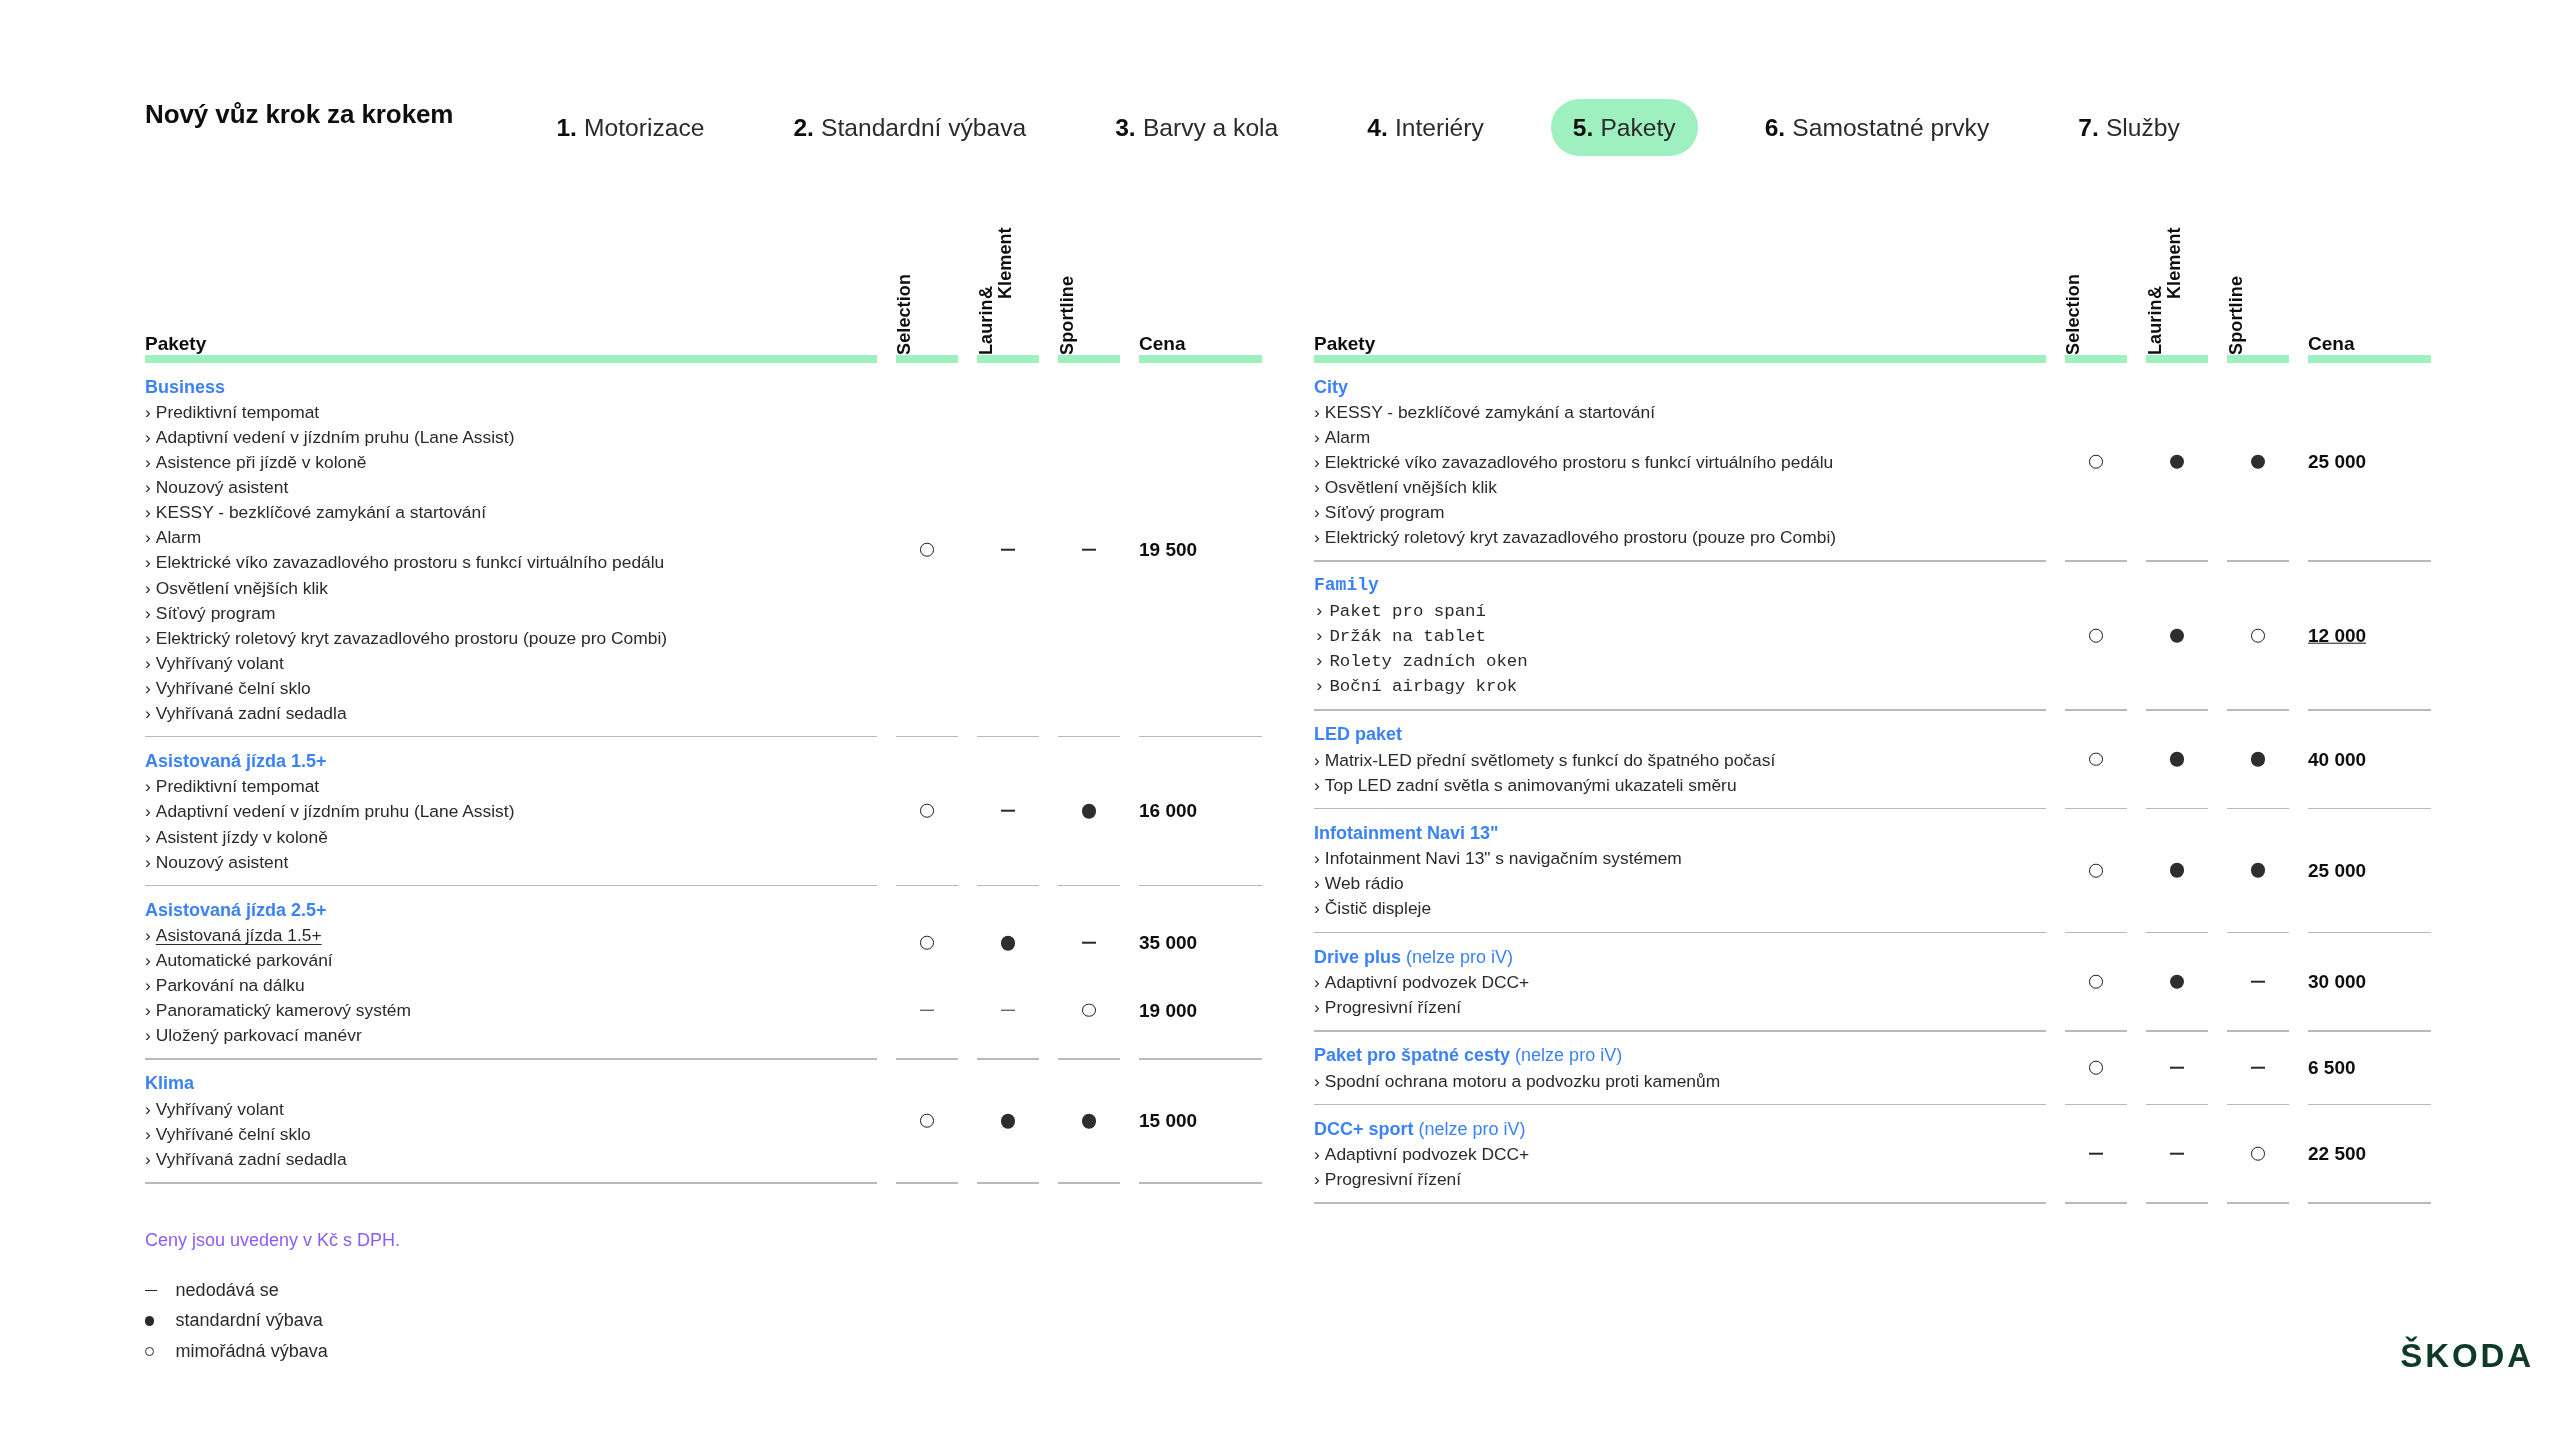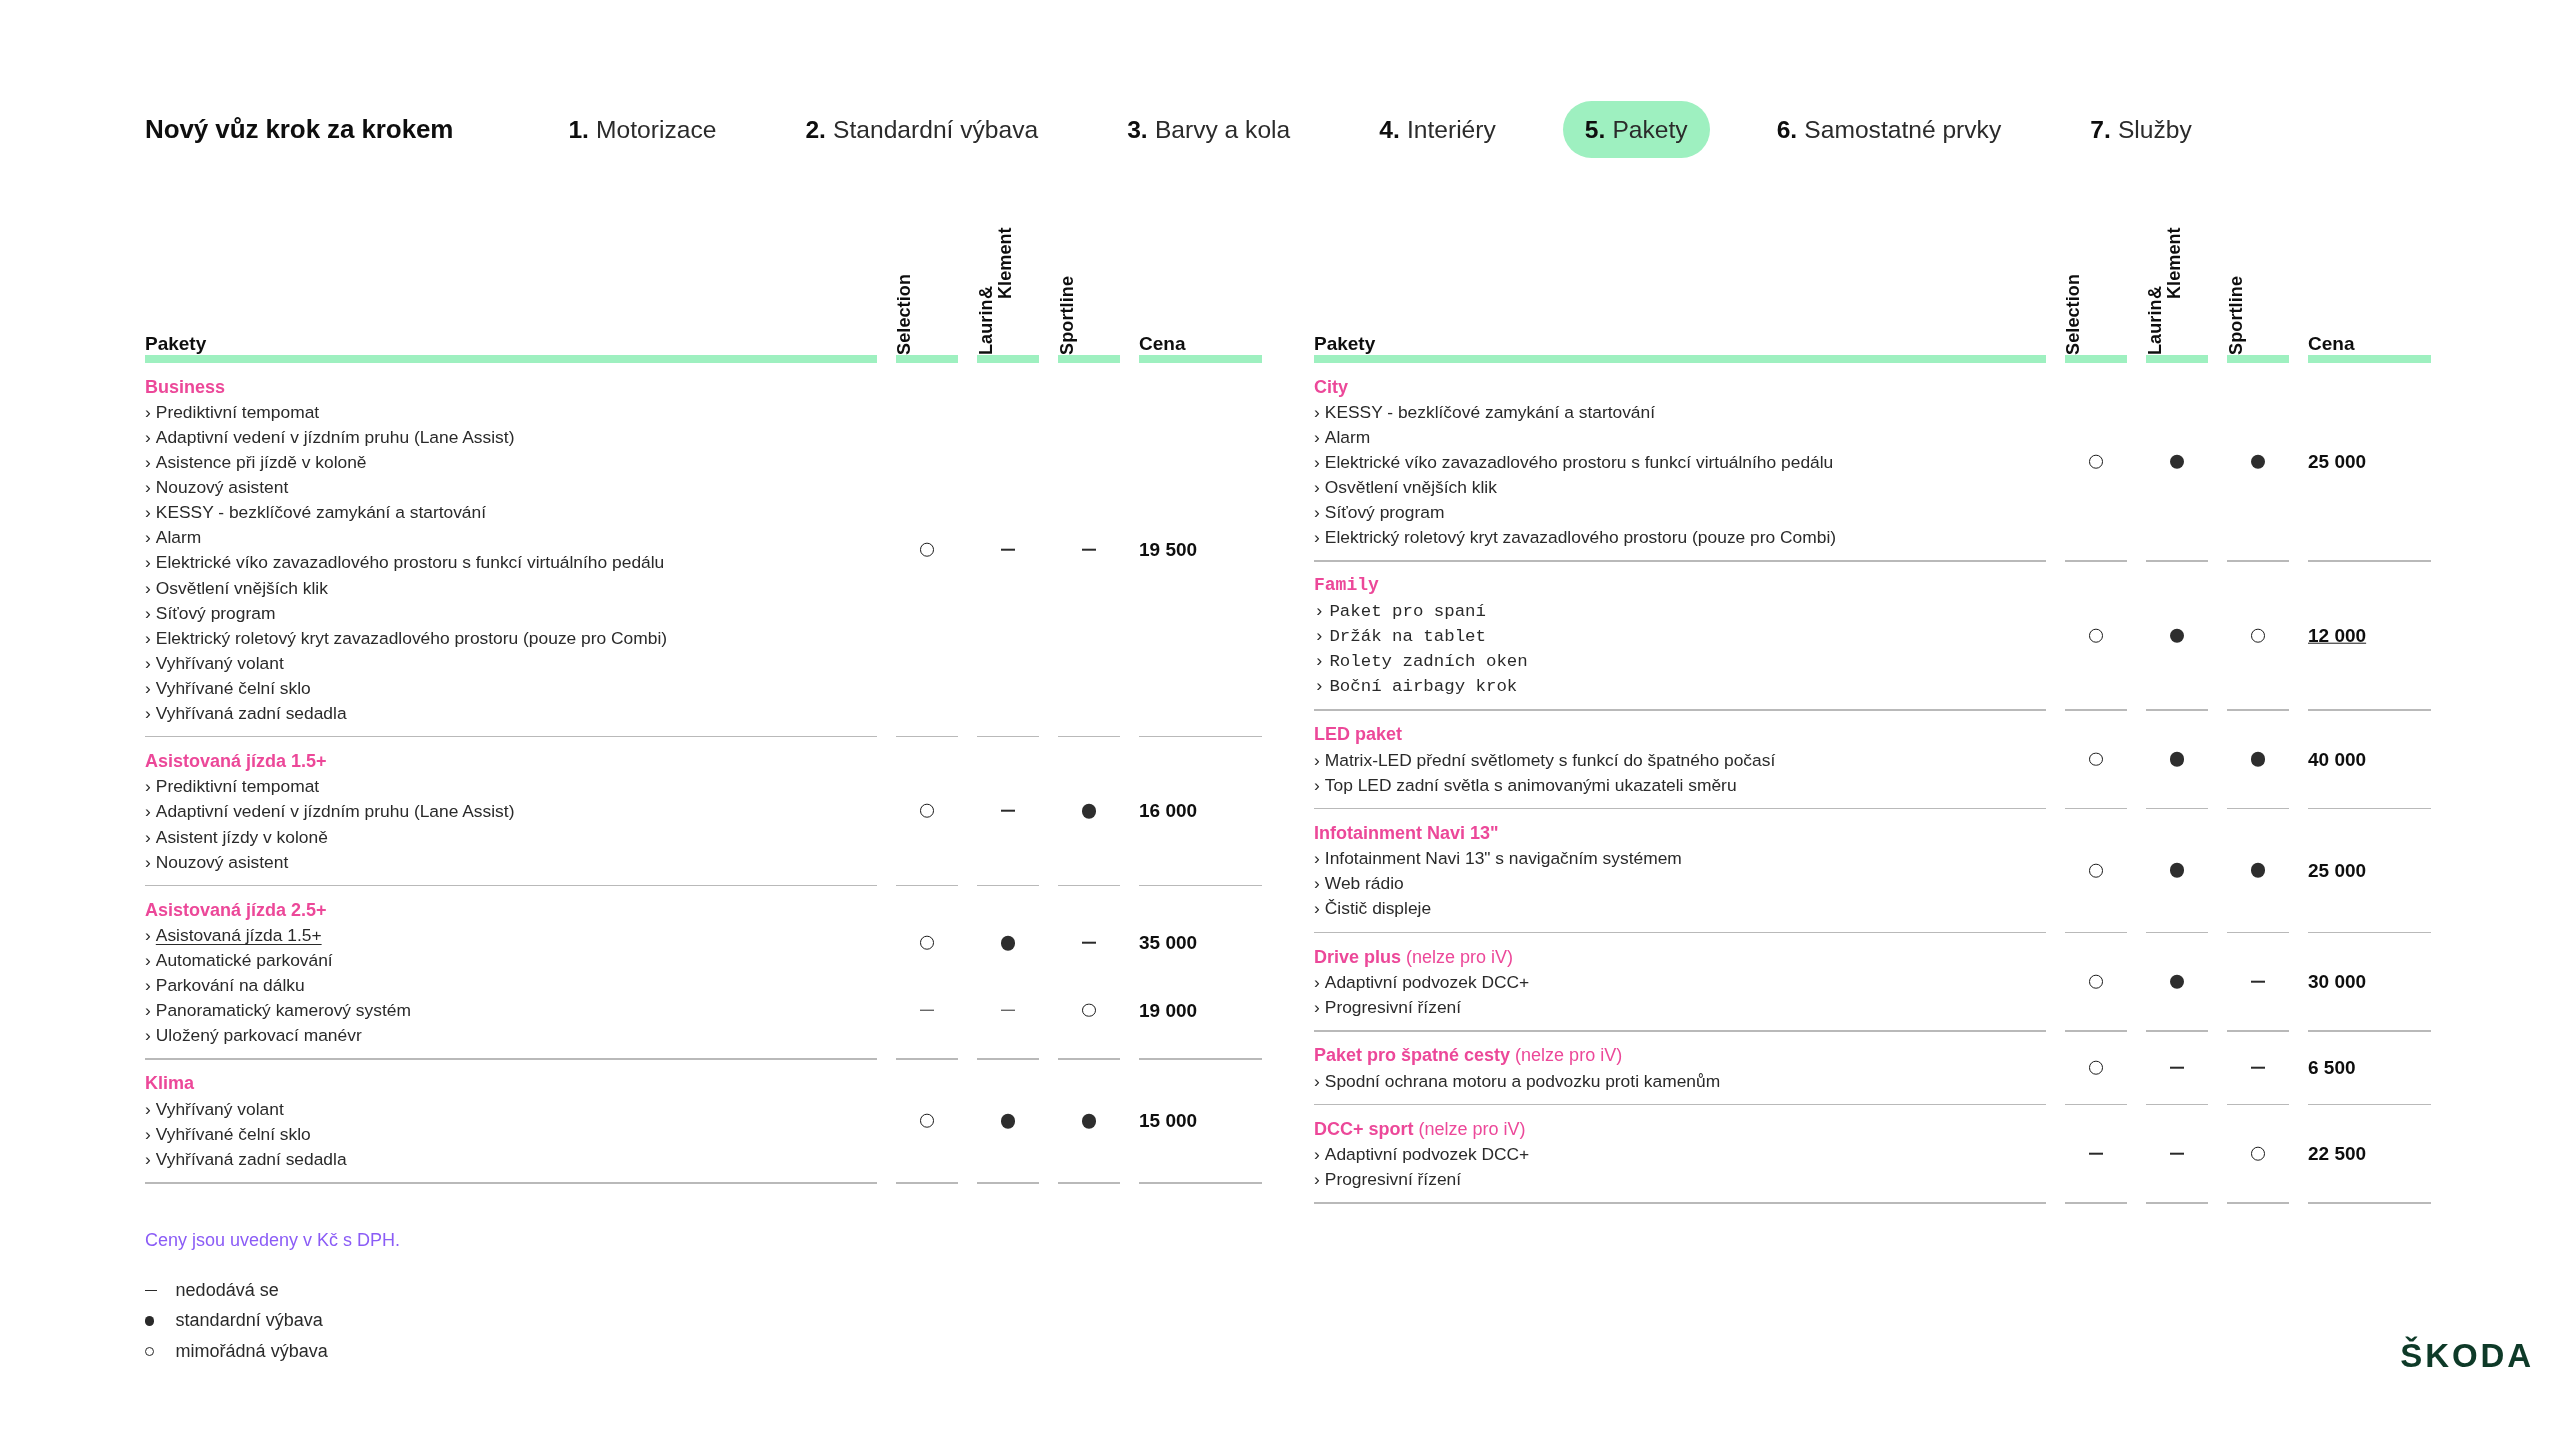--- a/index.html
+++ b/index.html
@@ -9,21 +9,21 @@
     background: #ffffff;
     font-family: "Liberation Sans", sans-serif;
     color: #1a1a1a;
     overflow: hidden;
   }
   .page { position: relative; width: 2576px; height: 1449px; }
 
   
   .topnav {
     position: absolute; left: 145px; top: 99px;
-    display: flex; align-items: center; gap: 12px;
+    display: flex; align-items: flex-start; gap: 0;
     height: 61px;
   }
   .nav-title {
     font-size: 26px; font-weight: 700; letter-spacing: -0.1px;
     color: #0e0e0e; white-space: nowrap; margin-right: 81px;
   }
   .nav-item {
     font-size: 24.6px; font-weight: 400; color: #2b2b2b;
     white-space: nowrap; padding: 14.5px 22px; border-radius: 35px;
     margin-right: 45px; display: flex; align-items: baseline; gap: 7.2px;
@@ -57,21 +57,21 @@
   .hhead {
     position: absolute; bottom: 0;
     font-size: 19px; font-weight: 700; color: #0e0e0e;
   }
   .green-bar { height: 8px; background: #9EF0C0; }
 
   .rowsep { height: 1.4px; background: #b9b9b9; }
 
   .pkg { position: relative; padding: 11.6px 0 10px 0; }
   .pkg-title {
-    font-size: 18px; font-weight: 700; color: #ec4899;
+    font-size: 18px; font-weight: 700; color: #3b82f6;
     line-height: 1.38; margin-bottom: 0.7px;
   }
   .pkg-title .note { font-weight: 400; }
   .feat {
     font-size: 17.4px; font-weight: 400; color: #2a2a2a;
     line-height: 1.44; white-space: nowrap;
   }
   .feat .chev { color: #2a2a2a; margin-right: 5px; }
   .feat .ul { text-decoration: underline; text-underline-offset: 2.9px; }
 

